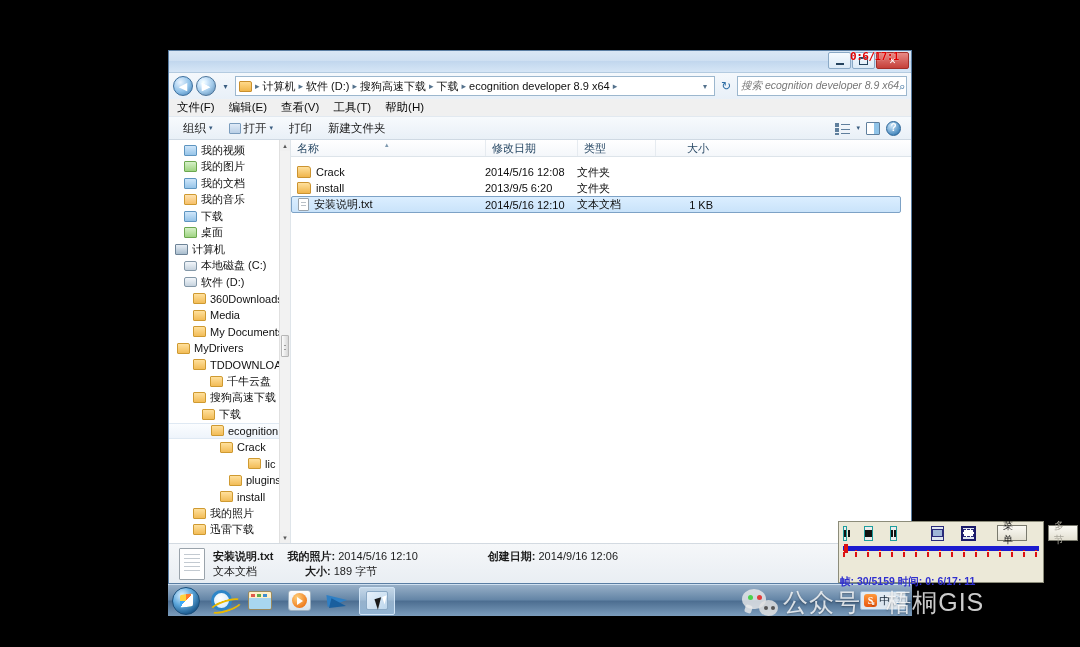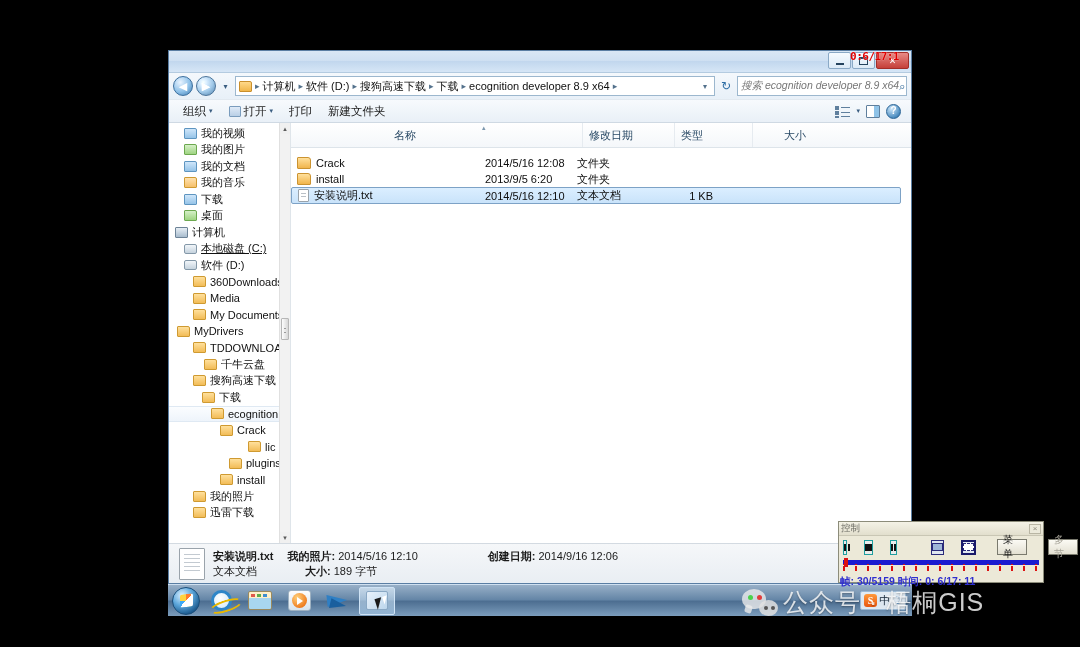--- a/index.html
+++ b/index.html
@@ -180,26 +180,25 @@
     border: 1px solid #b6b6b6; border-radius: 1px;
   }
   .navscroll .thumb::after {
     content:""; position:absolute; left:2px; right:2px; top:9px; height:3px;
     border-top:1px solid #9a9a9a; border-bottom:1px solid #9a9a9a;
   }
 
   
   .listpane { flex: 1 1 auto; background: #fff; display: flex; flex-direction: column; min-width: 0; }
   .colhead {
-    height: 25px; display: flex; align-items: center;
+    height: 17px; display: flex; align-items: center;
     font-size: 11px; color: #2a4a66;
     background: linear-gradient(to bottom,#ffffff,#f4f7fa);
     border-bottom: 1px solid #dde4ea;
     position: relative;
-    justify-content: center;
   }
   .colhead .col { padding-left: 6px; position: relative; height: 100%; display:flex; align-items:center; }
   .colhead .col + .col { border-left: 1px solid #e6ebf0; }
   .col-name { width: 194px; flex: 0 0 194px; }
   .col-date { width: 92px; flex: 0 0 92px; }
   .col-type { width: 78px; flex: 0 0 78px; }
   .col-size { width: 62px; flex: 0 0 62px; justify-content: flex-end; padding-right: 8px; }
   .sortcaret {
     position: absolute; left: 94px; top: 1px; font-size: 7px; color: #7d98ae;
   }
@@ -492,20 +491,27 @@
           <span class="crumb-caret">▾</span>
         </span>
       </div>
       <div class="refresh">↻</div>
       <div class="searchbox">
         <span>搜索 ecognition developer 8.9 x64</span>
         <span class="mag">⌕</span>
       </div>
     </div>
 
+    <div class="menubar">
+      <span>文件(F)</span>
+      <span>编辑(E)</span>
+      <span>查看(V)</span>
+      <span>工具(T)</span>
+      <span>帮助(H)</span>
+    </div>
 
     <div class="toolbar">
       <div class="tbitem">
         <span>组织</span>
         <span class="tb-caret">▾</span>
       </div>
       <div class="tbitem">
         <span class="tb-openico"></span>
         <span>打开</span>
         <span class="tb-caret">▾</span>
@@ -556,21 +562,21 @@
               <span>下载</span>
             </div>
             <div class="tree-item" style="padding-left: 15px;">
               <span class="tfold green"></span>
               <span>桌面</span>
             </div>
             <div class="tree-item" style="padding-left: 6px;">
               <span class="tfold pc"></span>
               <span>计算机</span>
             </div>
-            <div class="tree-item" style="padding-left: 15px; text-decoration: underline;">
+            <div class="tree-item" style="padding-left: 15px;">
               <span class="tfold disk"></span>
               <span>本地磁盘 (C:)</span>
             </div>
             <div class="tree-item" style="padding-left: 15px;">
               <span class="tfold disk"></span>
               <span>软件 (D:)</span>
             </div>
             <div class="tree-item" style="padding-left: 24px;">
               <span class="tfold"></span>
               <span>360Downloads</span>
@@ -584,21 +590,21 @@
               <span>My Documents</span>
             </div>
             <div class="tree-item" style="padding-left: 8px;">
               <span class="tfold"></span>
               <span>MyDrivers</span>
             </div>
             <div class="tree-item" style="padding-left: 24px;">
               <span class="tfold"></span>
               <span>TDDOWNLOAD</span>
             </div>
-            <div class="tree-item" style="padding-left: 35px;">
+            <div class="tree-item" style="padding-left: 24px; justify-content: center;">
               <span class="tfold"></span>
               <span>千牛云盘</span>
             </div>
             <div class="tree-item" style="padding-left: 24px;">
               <span class="tfold"></span>
               <span>搜狗高速下载</span>
             </div>
             <div class="tree-item" style="padding-left: 33px;">
               <span class="tfold"></span>
               <span>下载</span>
@@ -734,24 +740,20 @@
     <div class="tray">
       <div class="sogou">
         <span class="s">S</span>
         <span class="zh">中</span>
         <span class="moon">☽</span>
       </div>
     </div>
   </div>
 
   <div id="ctrlpanel">
-    <div class="cp-title">
-      <span>控制</span>
-      <span class="cp-close">×</span>
-    </div>
     <div class="cp-btns">
       <div class="cp-ico cp-pause">
           <i></i>
         </div>
       <div class="cp-ico cp-stop">
           <i></i>
         </div>
       <div class="cp-ico cp-step">
           <i></i>
         </div>

